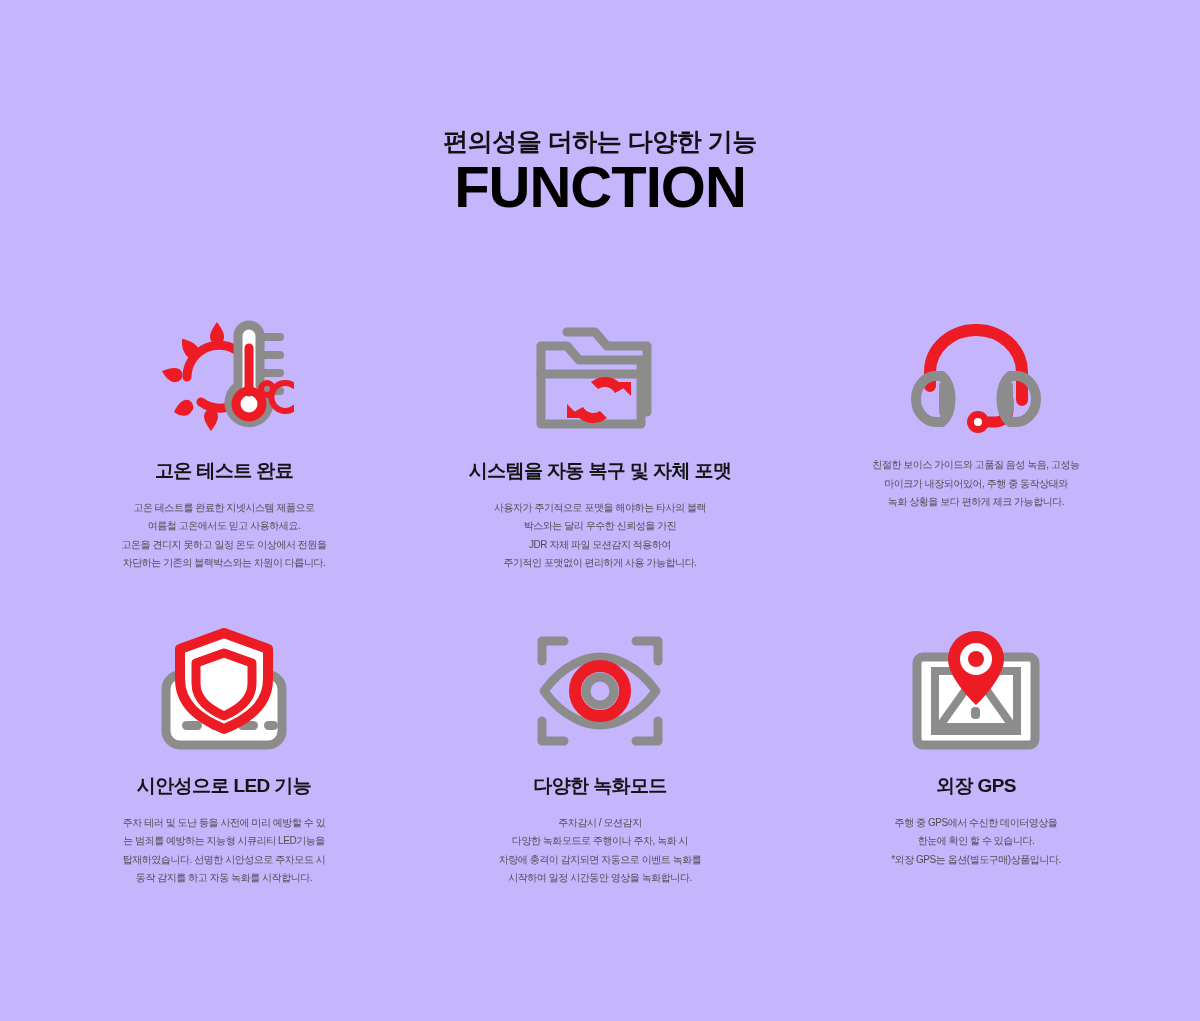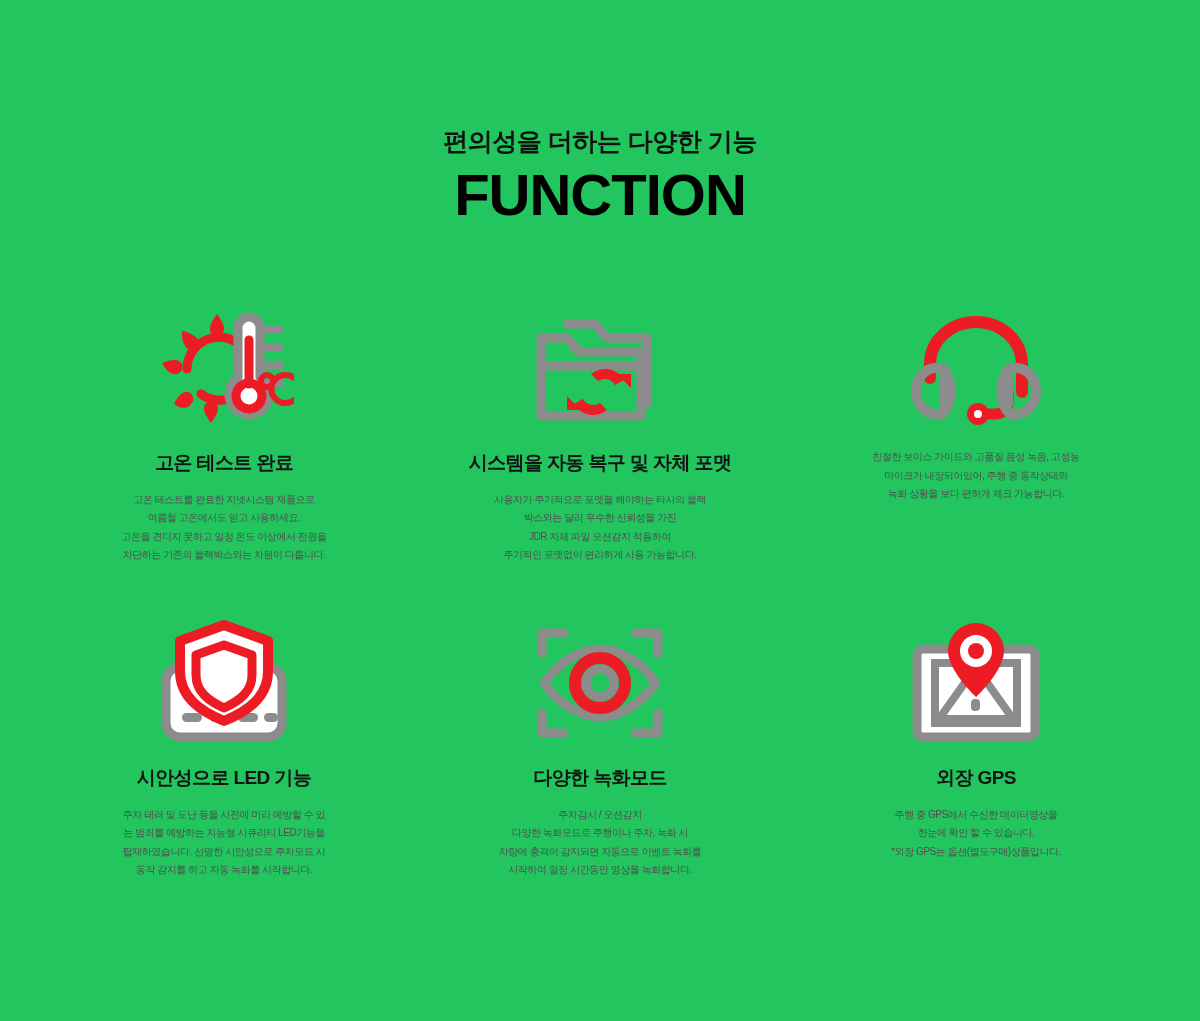--- a/index.html
+++ b/index.html
@@ -12,47 +12,47 @@
     width: 1200px;
     height: 1021px;
     font-family: "Liberation Sans", "DejaVu Sans", sans-serif;
     color: #4d4d4d;
     overflow: hidden;
   }
   .page {
     position: relative;
     width: 1200px;
     height: 1021px;
-    background: #22c55e;
+    background: #c4b5fd;
   }
 
   
   .header {
     padding-top: 126px;
     text-align: center;
   }
   .header-sub {
     font-size: 25px;
     font-weight: bold;
     letter-spacing: -0.5px;
     color: #111111;
     line-height: 1.25;
   }
   .header-title {
-    margin-top: 8px;
+    margin-top: 0;
     font-size: 58px;
     font-weight: bold;
     letter-spacing: -1px;
     color: #000000;
     line-height: 1.05;
   }
 
   
   .grid {
-    margin: 0 auto;
+    margin: 16px auto;
     padding-top: 76px;
     width: 1128px;
     display: grid;
     grid-template-columns: repeat(3, 1fr);
     grid-row-gap: 52px;
     grid-column-gap: 0px;
   }
   .cell {
     display: flex;
     flex-direction: column;

